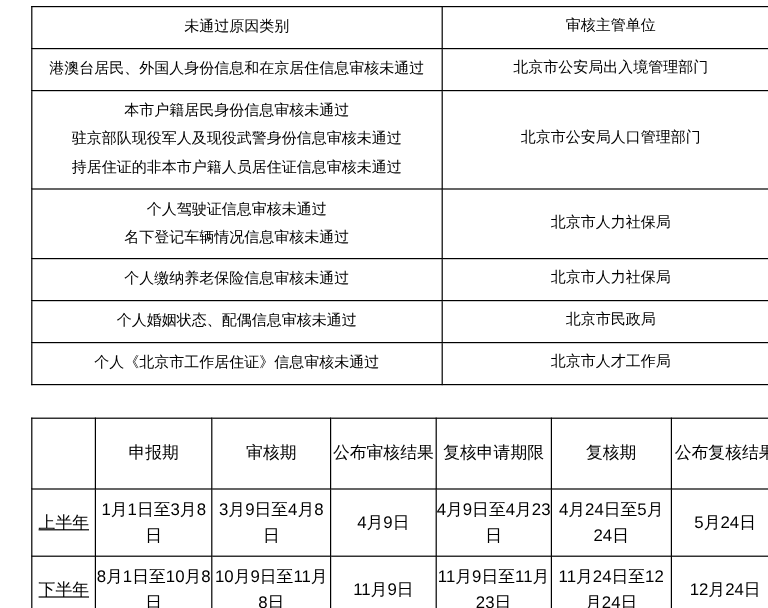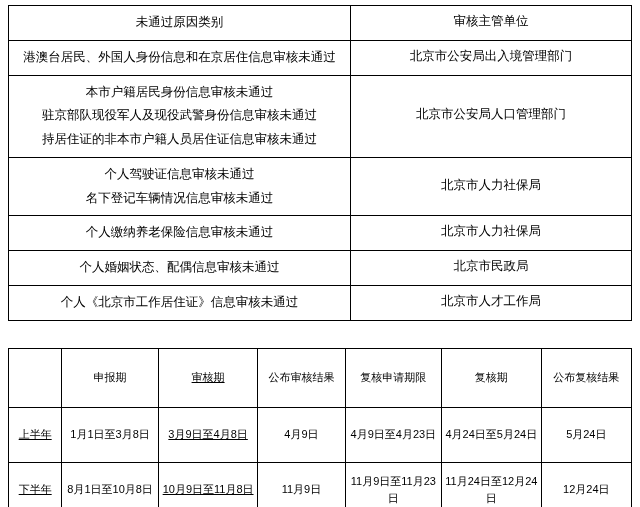--- a/index.html
+++ b/index.html
@@ -12,20 +12,21 @@
     height: 507px;
     font-family: "Liberation Sans", "DejaVu Sans", sans-serif;
     color: #000000;
     position: relative;
     overflow: hidden;
   }
   .page {
     width: 560px;
     height: 507px;
     position: relative;
+    margin-left: 18px;
   }
 
   
   #table-reasons {
     position: absolute;
     left: 8px;
     top: 5px;
     width: 624px;
     border-collapse: collapse;
     table-layout: fixed;
@@ -51,27 +52,27 @@
     left: 8px;
     top: 348px;
     width: 624px;
     border-collapse: collapse;
     table-layout: fixed;
   }
   #table-schedule td {
     border: 1px solid #000000;
     text-align: center;
     vertical-align: middle;
-    font-size: 11px;
+    font-size: 14px;
     line-height: 1.55;
     padding: 6px 0;
   }
   #table-schedule .c0 { width: 8.5%; text-decoration: underline; }
   #table-schedule .c1 { width: 15.5%; }
-  #table-schedule .c2 { width: 16%; text-decoration: underline; }
+  #table-schedule .c2 { width: 16%; }
   #table-schedule .c3 { width: 14%; }
   #table-schedule .c4 { width: 15.5%; }
   #table-schedule .c5 { width: 16%; }
   #table-schedule .c6 { width: 14.5%; }
   #table-schedule tr.header-row td {
     height: 46px;
   }
   #table-schedule tr.body-row td {
     height: 42px;
   }

